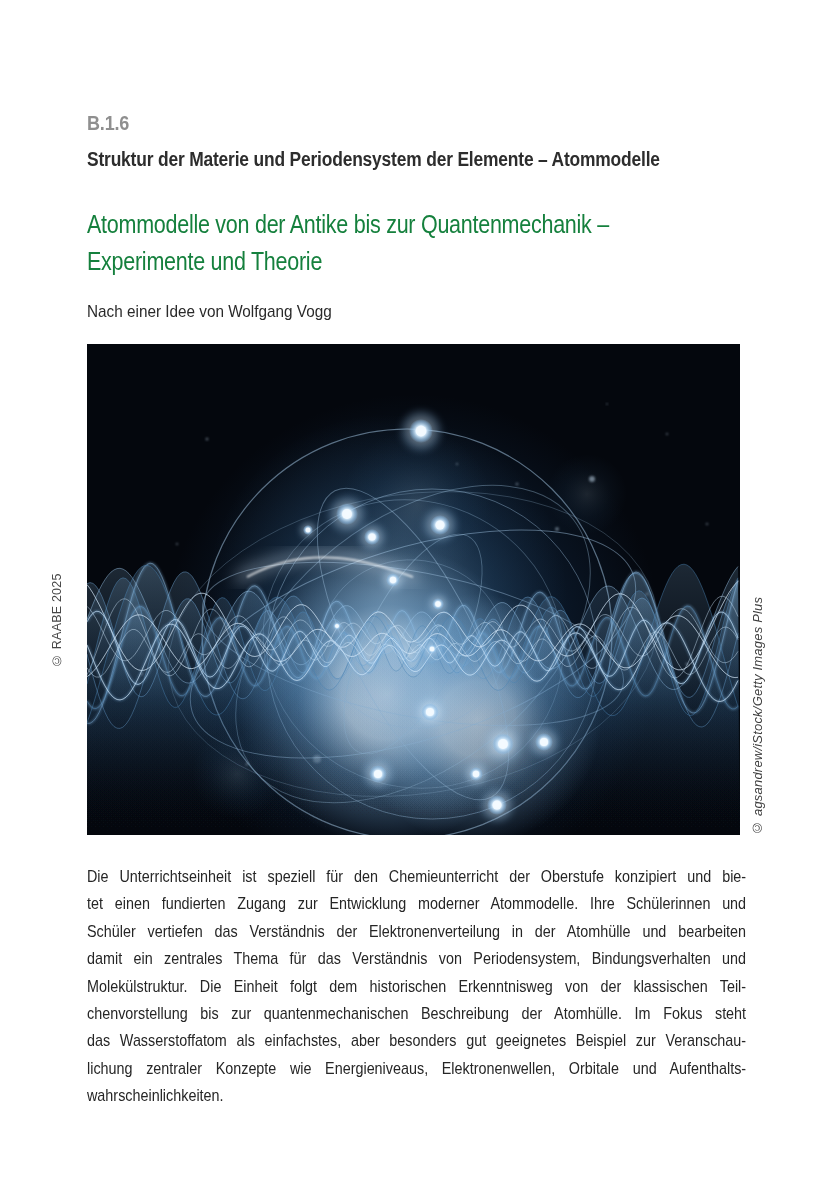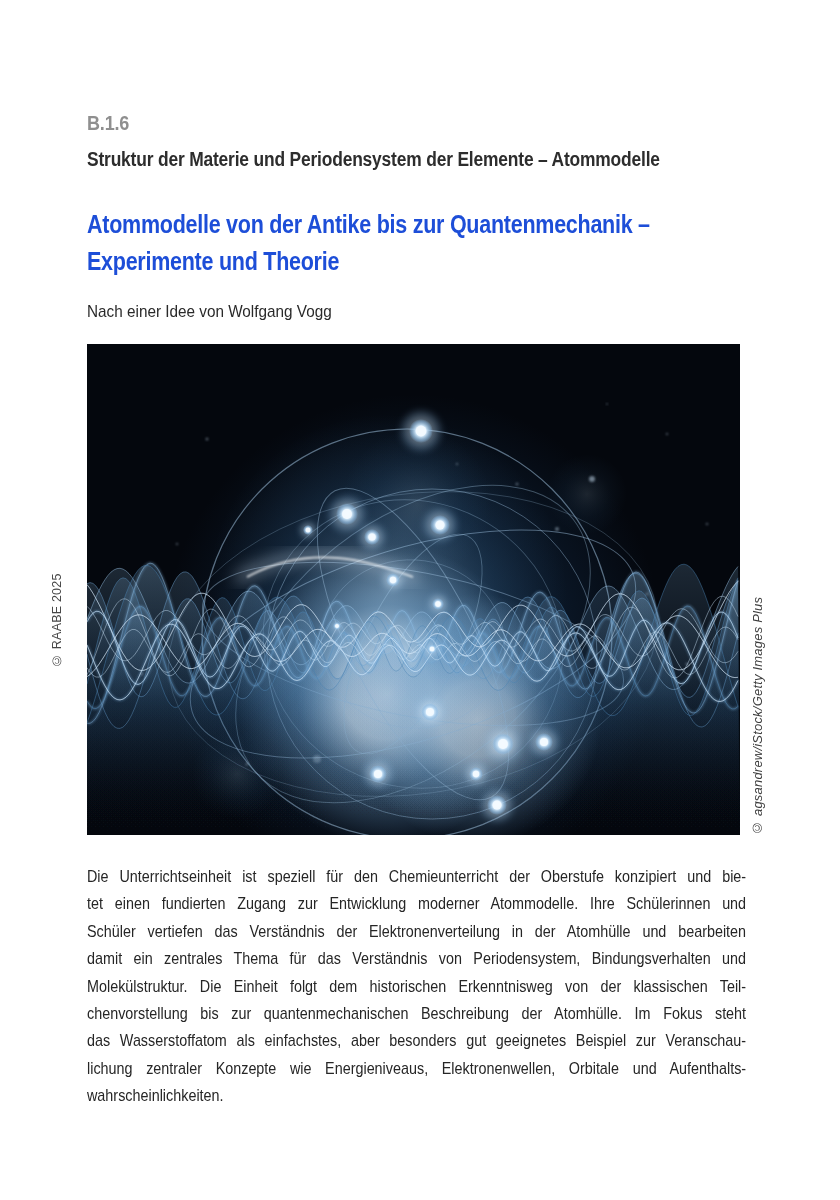--- a/index.html
+++ b/index.html
@@ -5,22 +5,22 @@
   html,body{margin:0;padding:0;}
   body{background:#ffffff;font-family:"Liberation Sans","DejaVu Sans",sans-serif;}
   .page{position:relative;width:840px;height:1200px;background:#ffffff;overflow:hidden;}
 
   .cond{white-space:nowrap;transform-origin:0 0;display:block;}
 
   .code{position:absolute;left:87px;top:112px;font-size:20px;font-weight:700;
         color:#8f8f8f;letter-spacing:-.2px;transform:scaleX(.90);}
   .series{position:absolute;left:87px;top:148px;font-size:20px;font-weight:700;
         color:#2d2d2d;letter-spacing:-.2px;transform:scaleX(.87);}
-  .title{position:absolute;left:87px;top:206px;font-size:25px;font-weight:700;
-        color:#1d4ed8;line-height:37px;letter-spacing:-.3px;}
+  .title{position:absolute;left:87px;top:206px;font-size:25px;font-weight:400;
+        color:#15803d;line-height:37px;letter-spacing:-.3px;}
   .title .tline{white-space:nowrap;transform:scaleX(.86);transform-origin:0 0;}
   .byline{position:absolute;left:87px;top:302px;font-size:17px;color:#2a2a2a;
         transform:scaleX(.90);transform-origin:0 0;white-space:nowrap;}
 
   .figure{position:absolute;left:87px;top:344px;width:653px;height:491px;background:#04070d;}
   .figure svg{display:block;}
 
   .credit-left{position:absolute;left:44px;top:375px;height:491px;width:26px;
         writing-mode:vertical-rl;transform:rotate(180deg);
         display:flex;align-items:center;justify-content:center;

